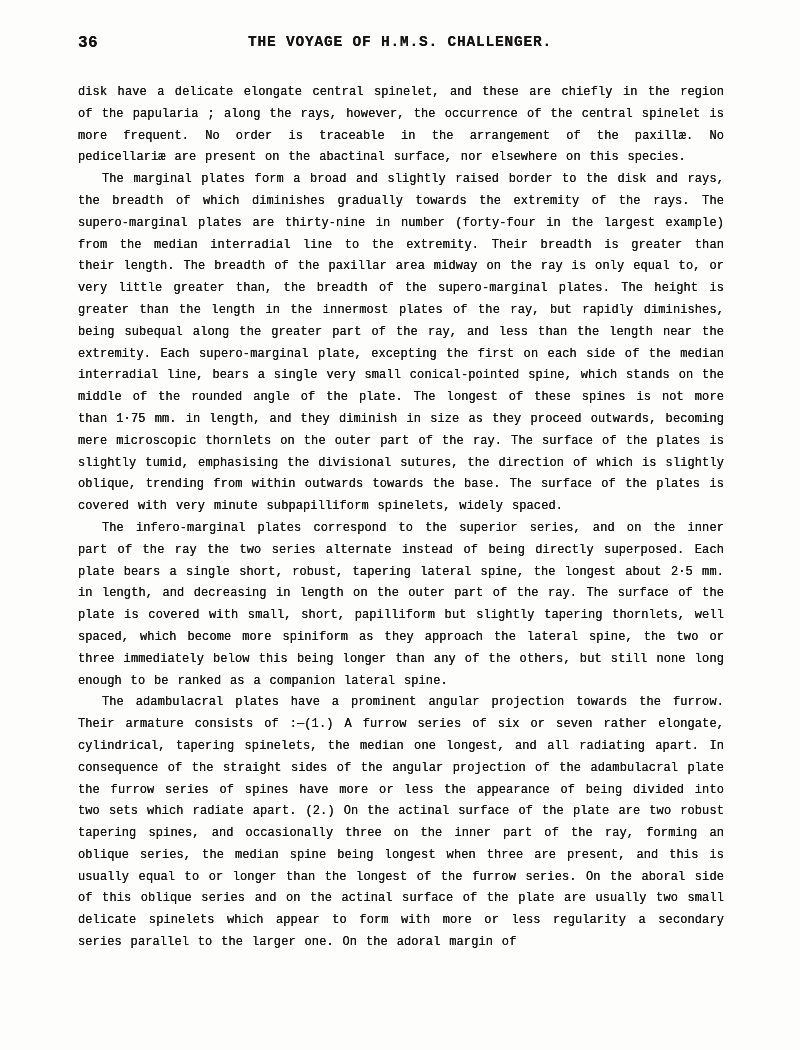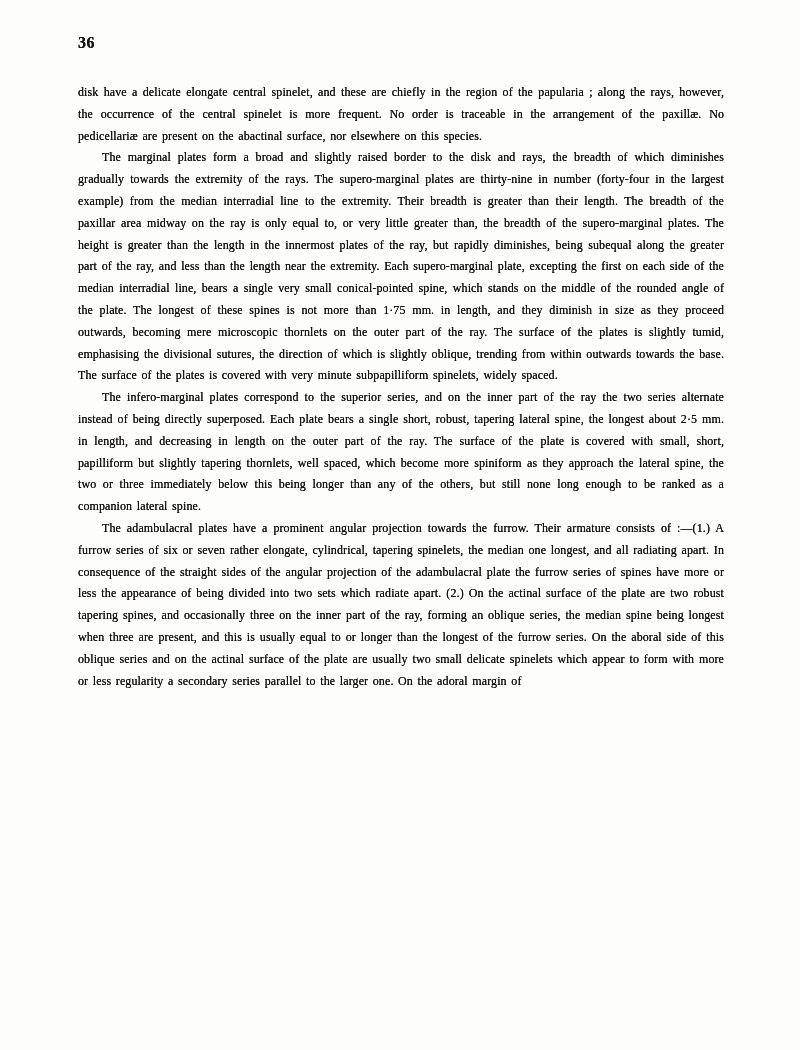--- a/index.html
+++ b/index.html
@@ -9,21 +9,21 @@
     height: 1050px;
     background: #fdfdfc;
     overflow: hidden;
   }
 
   .page {
     position: relative;
     width: 800px;
     height: 1012px;
     background: #fdfdfc;
-    font-family: Liberation Serif, serif;
+    font-family: Liberation Mono, monospace;
     color: #161412;
   }
 
   .running-head {
     position: absolute;
     top: 34px;
     left: 78px;
     right: 78px;
     height: 20px;
   }
@@ -67,20 +67,21 @@
     text-indent: 24px;
   }
 </style>
 </head>
 <body>
 
 <div class="page">
 
   <div class="running-head">
     <span class="page-number">36</span>
+    <span class="header-title">THE VOYAGE OF H.M.S. CHALLENGER.</span>
   </div>
 
   <div class="body-text">
     <p>disk have a delicate elongate central spinelet, and these are chiefly in the region of the papularia ; along the rays, however, the occurrence of the central spinelet is more frequent.  No order is traceable in the arrangement of the paxillæ.  No pedicellariæ are present on the abactinal surface, nor elsewhere on this species.</p>
     <p class="indent">The marginal plates form a broad and slightly raised border to the disk and rays, the breadth of which diminishes gradually towards the extremity of the rays.  The supero-marginal plates are thirty-nine in number (forty-four in the largest example) from the median interradial line to the extremity.  Their breadth is greater than their length.  The breadth of the paxillar area midway on the ray is only equal to, or very little greater than, the breadth of the supero-marginal plates.  The height is greater than the length in the innermost plates of the ray, but rapidly diminishes, being subequal along the greater part of the ray, and less than the length near the extremity.  Each supero-marginal plate, excepting the first on each side of the median interradial line, bears a single very small conical-pointed spine, which stands on the middle of the rounded angle of the plate.  The longest of these spines is not more than 1·75 mm. in length, and they diminish in size as they proceed outwards, becoming mere microscopic thornlets on the outer part of the ray.  The surface of the plates is slightly tumid, emphasising the divisional sutures, the direction of which is slightly oblique, trending from within outwards towards the base.  The surface of the plates is covered with very minute subpapilliform spinelets, widely spaced.</p>
     <p class="indent">The infero-marginal plates correspond to the superior series, and on the inner part of the ray the two series alternate instead of being directly superposed.  Each plate bears a single short, robust, tapering lateral spine, the longest about 2·5 mm. in length, and decreasing in length on the outer part of the ray.  The surface of the plate is covered with small, short, papilliform but slightly tapering thornlets, well spaced, which become more spiniform as they approach the lateral spine, the two or three immediately below this being longer than any of the others, but still none long enough to be ranked as a companion lateral spine.</p>
     <p class="indent">The adambulacral plates have a prominent angular projection towards the furrow.  Their armature consists of :—(1.) A furrow series of six or seven rather elongate, cylindrical, tapering spinelets, the median one longest, and all radiating apart.  In consequence of the straight sides of the angular projection of the adambulacral plate the furrow series of spines have more or less the appearance of being divided into two sets which radiate apart.  (2.) On the actinal surface of the plate are two robust tapering spines, and occasionally three on the inner part of the ray, forming an oblique series, the median spine being longest when three are present, and this is usually equal to or longer than the longest of the furrow series.  On the aboral side of this oblique series and on the actinal surface of the plate are usually two small delicate spinelets which appear to form with more or less regularity a secondary series parallel to the larger one.  On the adoral margin of</p>
   </div>
 
 </div>

